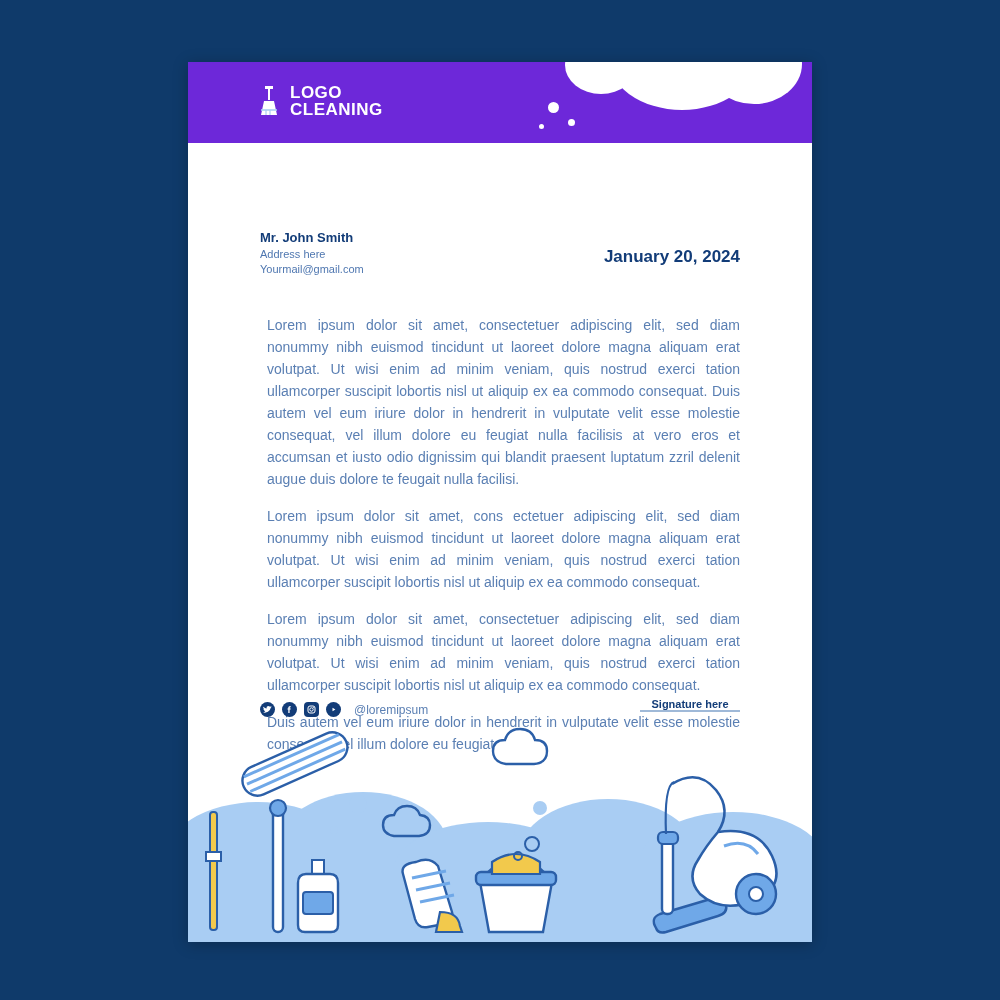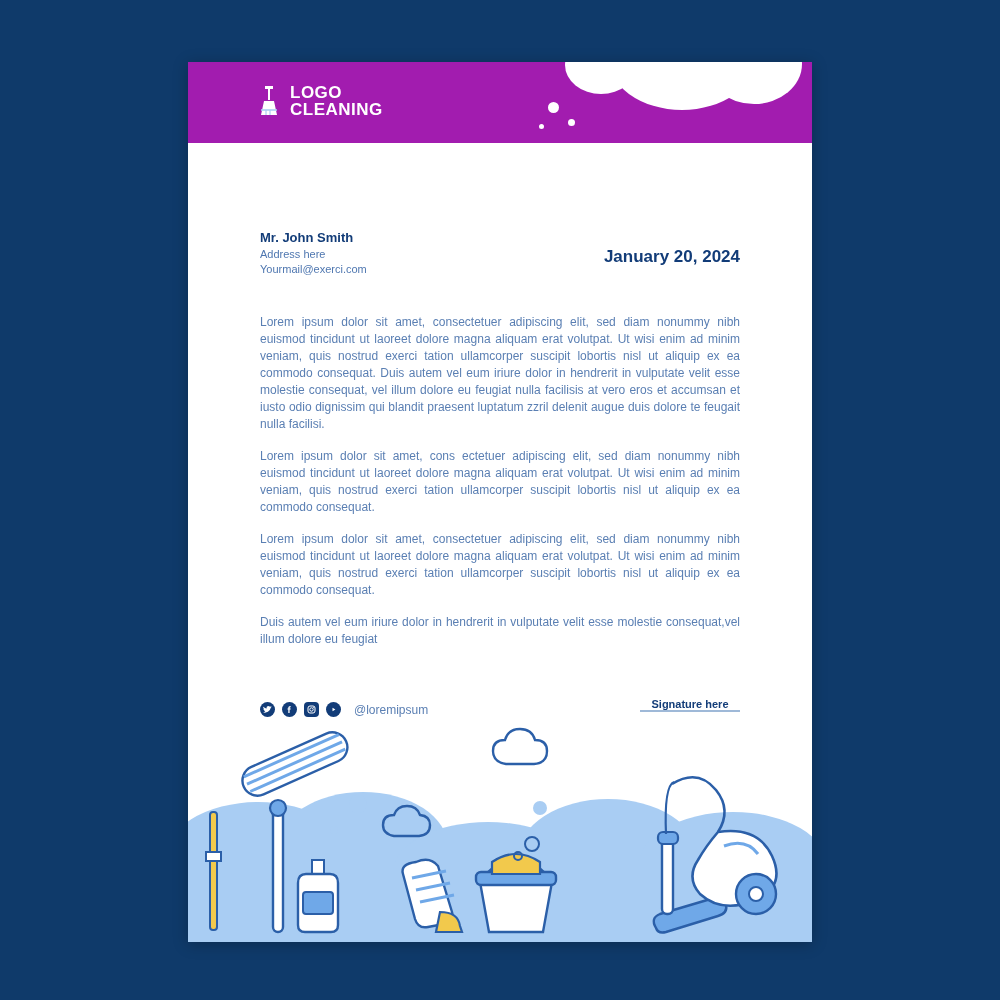--- a/index.html
+++ b/index.html
@@ -22,21 +22,21 @@
     width: 624px; height: 880px;
     background: #ffffff;
     overflow: hidden;
     box-shadow: 0 2px 14px rgba(0,0,0,0.25);
   }
 
   
   .header-band {
     position: absolute; left: 0; top: 0;
     width: 100%; height: 81px;
-    background: #a21caf;
+    background: #6d28d9;
     overflow: hidden;
   }
   .band-cloud {
     position: absolute;
     background: #ffffff;
     border-radius: 50%;
   }
   .c1 { width: 150px; height: 110px; right: 55px; top: -62px; }
   .c2 { width: 96px;  height: 80px;  right: 10px;  top: -38px; }
   .c3 { width: 72px;  height: 58px;  right: 175px; top: -26px; }
@@ -79,25 +79,26 @@
 
   .letter-date {
     position: absolute; right: 72px; top: 185px;
     font-size: 17px; font-weight: bold; color: #123c78;
   }
 
   .body-copy {
     position: absolute; left: 72px; top: 252px; width: 480px;
   }
   .body-copy p {
-    font-size: 12px;
-    line-height: 17px;
+    font-size: 14px;
+    line-height: 22px;
     color: #5a7fb3;
     text-align: justify;
     margin-bottom: 15px;
+    margin-left: 7px;
   }
   .body-copy p:last-child { margin-bottom: 0; }
 
   
   .social {
     position: absolute; left: 72px; top: 640px;
     display: flex; align-items: center; gap: 7px;
   }
   .s-icon {
     width: 15px; height: 15px; border-radius: 50%;
@@ -157,21 +158,21 @@
           <span class="l1">LOGO</span>
           <span class="l2">CLEANING</span>
         </span>
       </div>
     </div>
 
 
     <div class="recipient">
       <span class="rname">Mr. John Smith</span>
       <span>Address here</span>
-      <span>Yourmail@exerci.com</span>
+      <span>Yourmail@gmail.com</span>
     </div>
 
     <div class="letter-date">January 20, 2024</div>
 
     <div class="body-copy">
       <p>Lorem ipsum dolor sit amet, consectetuer adipiscing elit, sed diam nonummy nibh euismod tincidunt ut laoreet dolore magna aliquam erat volutpat. Ut wisi enim ad minim veniam, quis nostrud exerci tation ullamcorper suscipit lobortis nisl ut aliquip ex ea commodo consequat. Duis autem vel eum iriure dolor in hendrerit in vulputate velit esse molestie consequat, vel illum dolore eu feugiat nulla facilisis at vero eros et accumsan et iusto odio dignissim qui blandit praesent luptatum zzril delenit augue duis dolore te feugait nulla facilisi.</p>
       <p>Lorem ipsum dolor sit amet, cons ectetuer adipiscing elit, sed diam nonummy nibh euismod tincidunt ut laoreet dolore magna aliquam erat volutpat. Ut wisi enim ad minim veniam, quis nostrud exerci tation ullamcorper suscipit lobortis nisl ut aliquip ex ea commodo consequat.</p>
       <p>Lorem ipsum dolor sit amet, consectetuer adipiscing elit, sed diam nonummy nibh euismod tincidunt ut laoreet dolore magna aliquam erat volutpat. Ut wisi enim ad minim veniam, quis nostrud exerci tation ullamcorper suscipit lobortis nisl ut aliquip ex ea commodo consequat.</p>
       <p>Duis autem vel eum iriure dolor in hendrerit in vulputate velit esse molestie consequat,vel illum dolore eu feugiat</p>
     </div>

